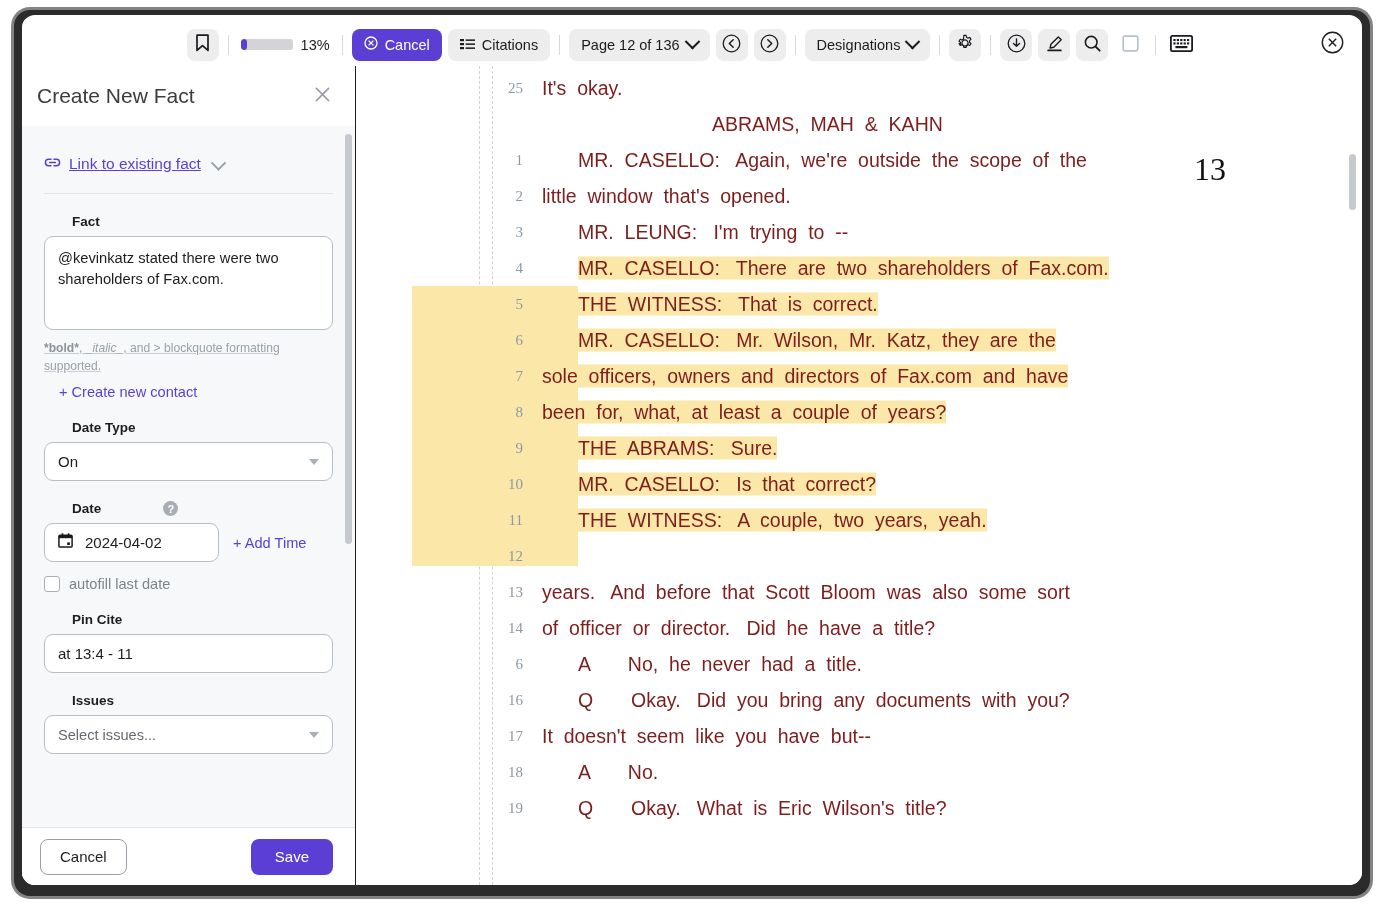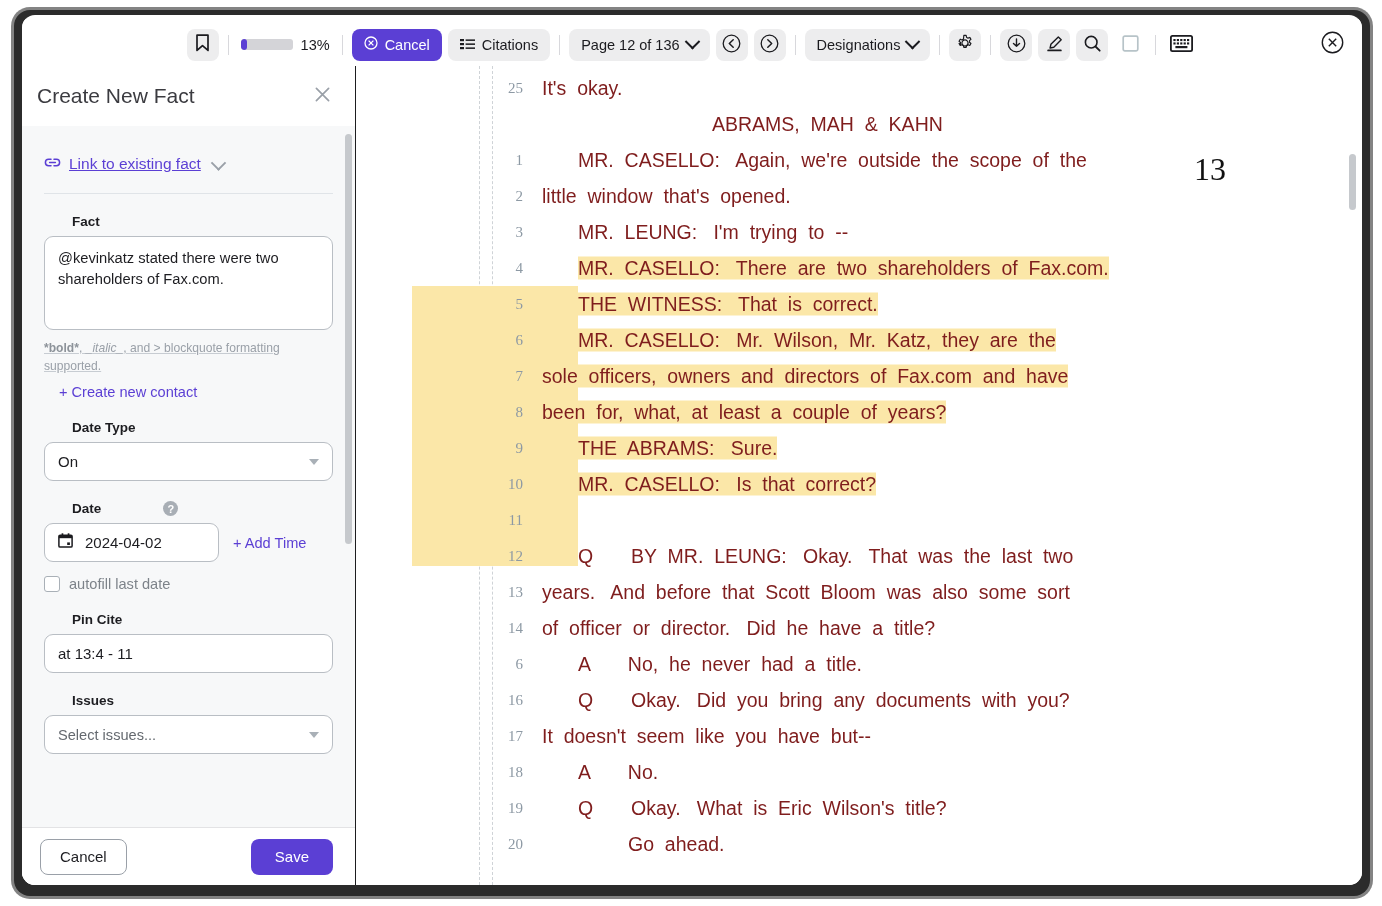--- a/index.html
+++ b/index.html
@@ -756,24 +756,24 @@
             <div class="tline">
               <div class="tnum">9</div>
               <div class="ttext hl" style="left: 222px;">THE  ABRAMS:   Sure.</div>
             </div>
             <div class="tline">
               <div class="tnum">10</div>
               <div class="ttext hl" style="left: 222px;">MR.  CASELLO:   Is  that  correct?</div>
             </div>
             <div class="tline">
               <div class="tnum">11</div>
+              <div class="ttext hl" style="left: 222px;">THE  WITNESS:   A  couple,  two  years,  yeah.</div>
             </div>
             <div class="tline">
               <div class="tnum">12</div>
-              <div class="ttext" style="left: 222px;">Q       BY  MR.  LEUNG:   Okay.   That  was  the  last  two</div>
             </div>
             <div class="tline">
               <div class="tnum">13</div>
               <div class="ttext" style="left: 186px;">years.   And  before  that  Scott  Bloom  was  also  some  sort</div>
             </div>
             <div class="tline">
               <div class="tnum">14</div>
               <div class="ttext" style="left: 186px;">of  officer  or  director.   Did  he  have  a  title?</div>
             </div>
             <div class="tline">
@@ -788,24 +788,20 @@
               <div class="tnum">17</div>
               <div class="ttext" style="left: 186px;">It  doesn't  seem  like  you  have  but--</div>
             </div>
             <div class="tline">
               <div class="tnum">18</div>
               <div class="ttext" style="left: 222px;">A       No.</div>
             </div>
             <div class="tline">
               <div class="tnum">19</div>
               <div class="ttext" style="left: 222px;">Q       Okay.   What  is  Eric  Wilson's  title?</div>
-            </div>
-            <div class="tline">
-              <div class="tnum">20</div>
-              <div class="ttext" style="left: 272px;">Go  ahead.</div>
             </div>
           </div>
       </div>
       <div class="v-scroll-thumb"></div>
     </div>
 
   </div>
 </div>
 
 </body></html>

